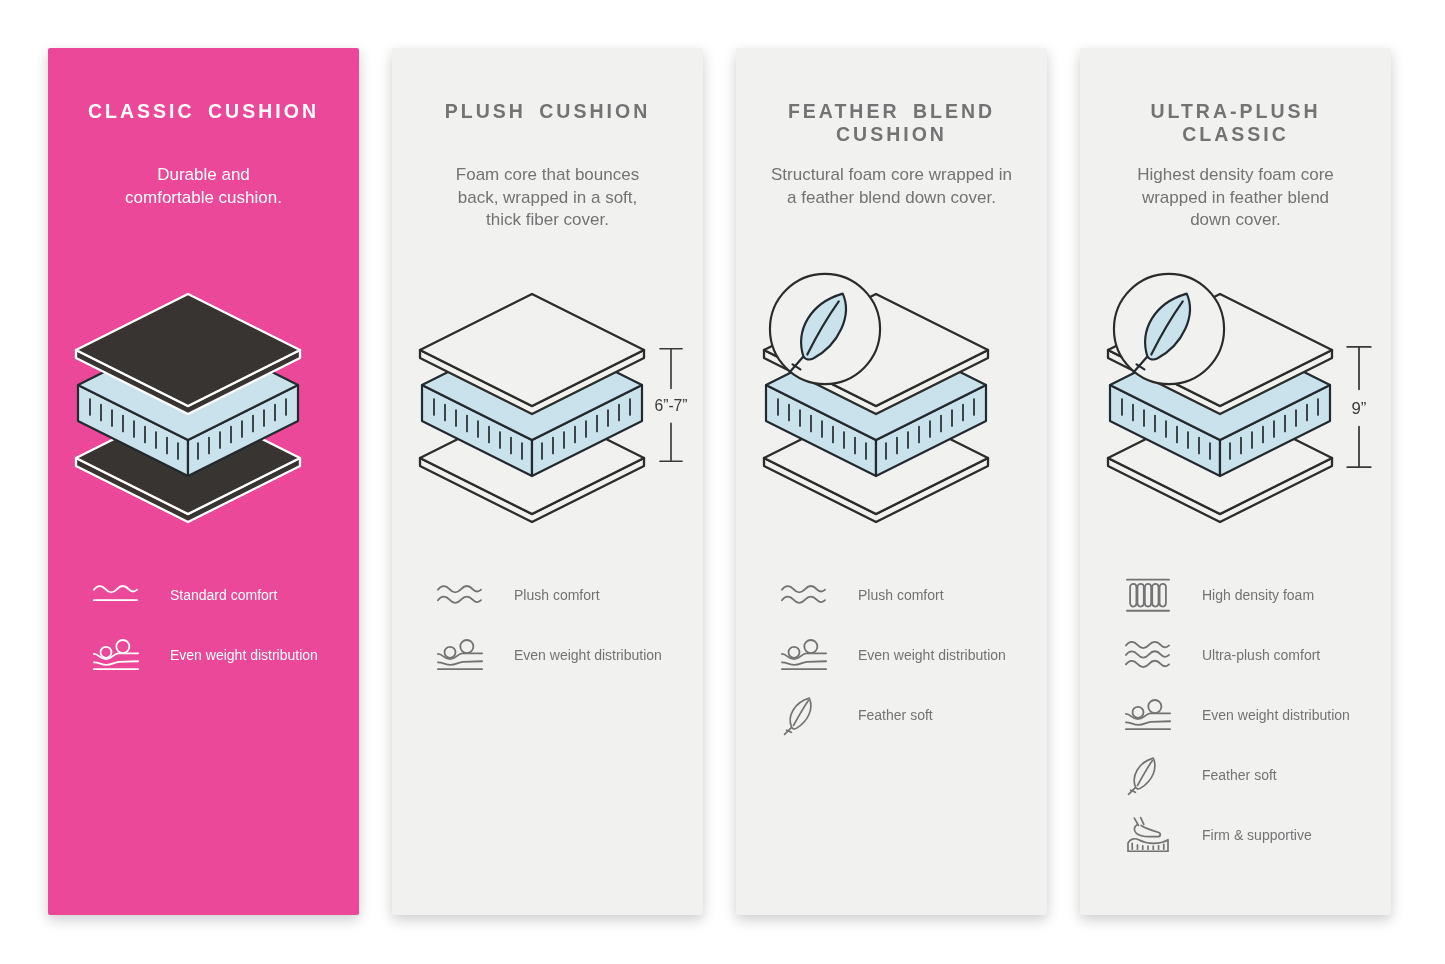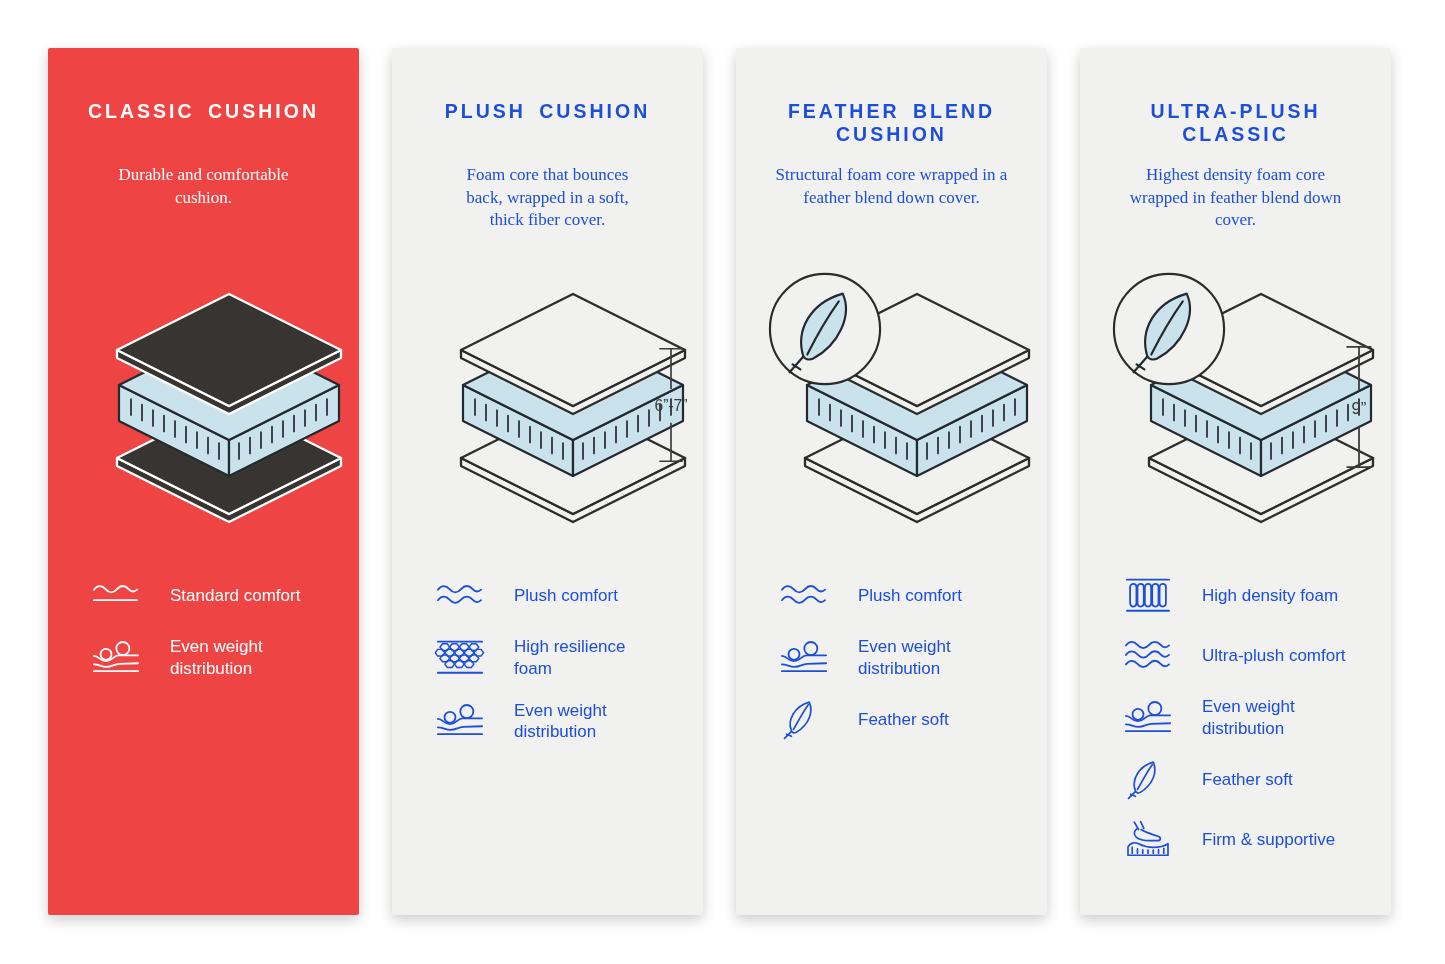--- a/index.html
+++ b/index.html
@@ -5,55 +5,55 @@
   html,body{margin:0;padding:0;background:#ffffff;}
   .board{
     width:1445px;height:964px;box-sizing:border-box;
     background:#ffffff;
     padding:48px 0 0 48px;
     display:flex;gap:33px;align-items:flex-start;
     font-family:"Liberation Sans", sans-serif;
   }
   .panel{
     width:311px;height:867px;box-sizing:border-box;flex:0 0 auto;
-    background:#f1f1f0;color:#1d4ed8;
+    background:#f1f1f0;color:#737373;
     box-shadow:0 5px 14px rgba(0,0,0,0.20);
     border-radius:2px;
     position:relative;
     --line:#2b2b28;--slab:#f1f1f0;--panel-bg:#f1f1f0;--foam:#c9e2ec;
   }
   .panel.dark{
-    background:#ef4444;color:#ffffff;
+    background:#ec4899;color:#ffffff;
     --line:#ffffff;--slab:#373431;--panel-bg:#373431;
   }
   .panel-title{
     margin:52px 18px 0;min-height:56px;
     font-size:19.5px;font-weight:700;letter-spacing:3px;word-spacing:5px;
     line-height:1.2;text-align:center;
   }
   .panel-subtitle{
     margin:8px auto 0;min-height:70px;
-    font-size:17px;line-height:1.33;text-align:center;font-family:Liberation Serif, serif;
+    font-size:17px;line-height:1.33;text-align:center;
   }
   .sub-p1{max-width:172px;}
   .sub-p2{max-width:200px;}
   .sub-p3{max-width:248px;}
   .sub-p4{max-width:212px;}
   .illustration{
     margin-top:20px;height:310px;position:relative;
-    display:flex;align-items:center;justify-content:flex-end;
+    display:flex;align-items:center;justify-content:flex-start;
   }
   .cushion-svg{width:270px;height:250px;}
   .badge-svg{position:absolute;left:30px;top:16px;width:118px;height:118px;}
   .dim{position:absolute;right:10px;top:92px;width:44px;height:118px;overflow:visible;}
   .dim text{font-family:"Liberation Sans",sans-serif;font-size:17px;fill:#3a3a38;}
   .features{margin:12px 0 0 42px;}
   .feature{display:flex;align-items:center;min-height:40px;margin-bottom:20px;}
   .ficon{width:52px;height:40px;flex:0 0 auto;}
-  .flabel{margin-left:28px;width:150px;font-size:17px;line-height:1.28;}
+  .flabel{margin-left:28px;width:150px;font-size:14px;line-height:1.28;}
 </style>
 </head>
 <body>
 
 <svg width="0" height="0" style="position:absolute" aria-hidden="true">
   <defs>
     <path id="wavepath" d="M3,5 C6.5,0.5 10.5,0.5 14,4.5 C17.5,8.5 21.5,8.5 25,4.5 C28.5,0.5 32.5,0.5 36,4.5 C38.6,7.4 41.6,7.4 44,5" fill="none" stroke="currentColor" stroke-width="1.7" stroke-linecap="round"></path>
     <path id="hexcell" d="M0,3.6 L2.4,0.4 L6.8,0.4 L9.2,3.6 L6.8,6.8 L2.4,6.8 Z" fill="none" stroke="currentColor" stroke-width="1.4"></path>
 
     <symbol id="sym-wave1" viewBox="0 0 48 38">
@@ -250,26 +250,20 @@
     </div>
     <div class="features">
       <div class="feature">
         <svg class="ficon" viewBox="0 0 48 38">
             <use href="#sym-wave2"></use>
           </svg>
         <div class="flabel">Plush comfort</div>
       </div>
       <div class="feature">
         <svg class="ficon" viewBox="0 0 48 38">
-            <use href="#sym-honeycomb"></use>
-          </svg>
-        <div class="flabel">High resilience foam</div>
-      </div>
-      <div class="feature">
-        <svg class="ficon" viewBox="0 0 48 38">
             <use href="#sym-even"></use>
           </svg>
         <div class="flabel">Even weight distribution</div>
       </div>
     </div>
   </section>
 
   <section class="panel">
     <h2 class="panel-title">FEATHER BLEND CUSHION</h2>
     <p class="panel-subtitle sub-p3">Structural foam core wrapped in a feather blend down cover.</p>

